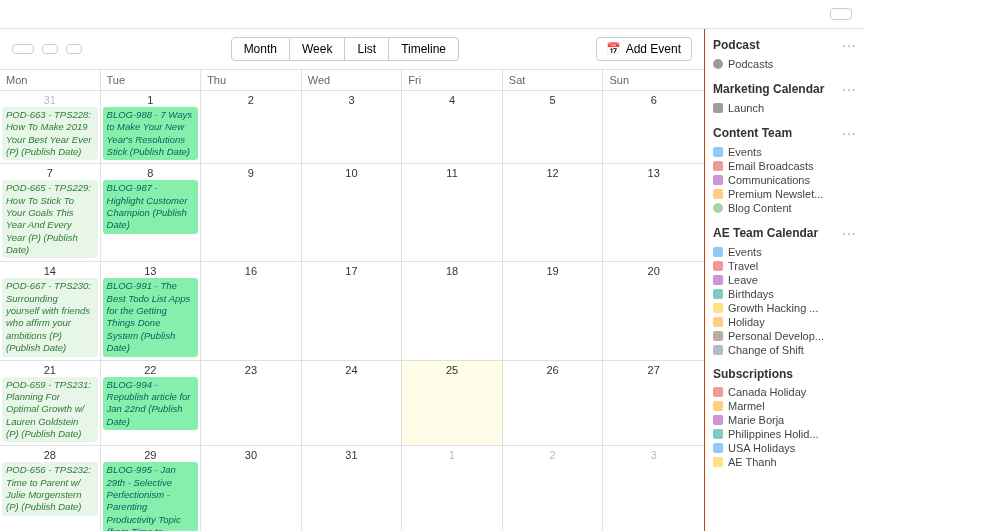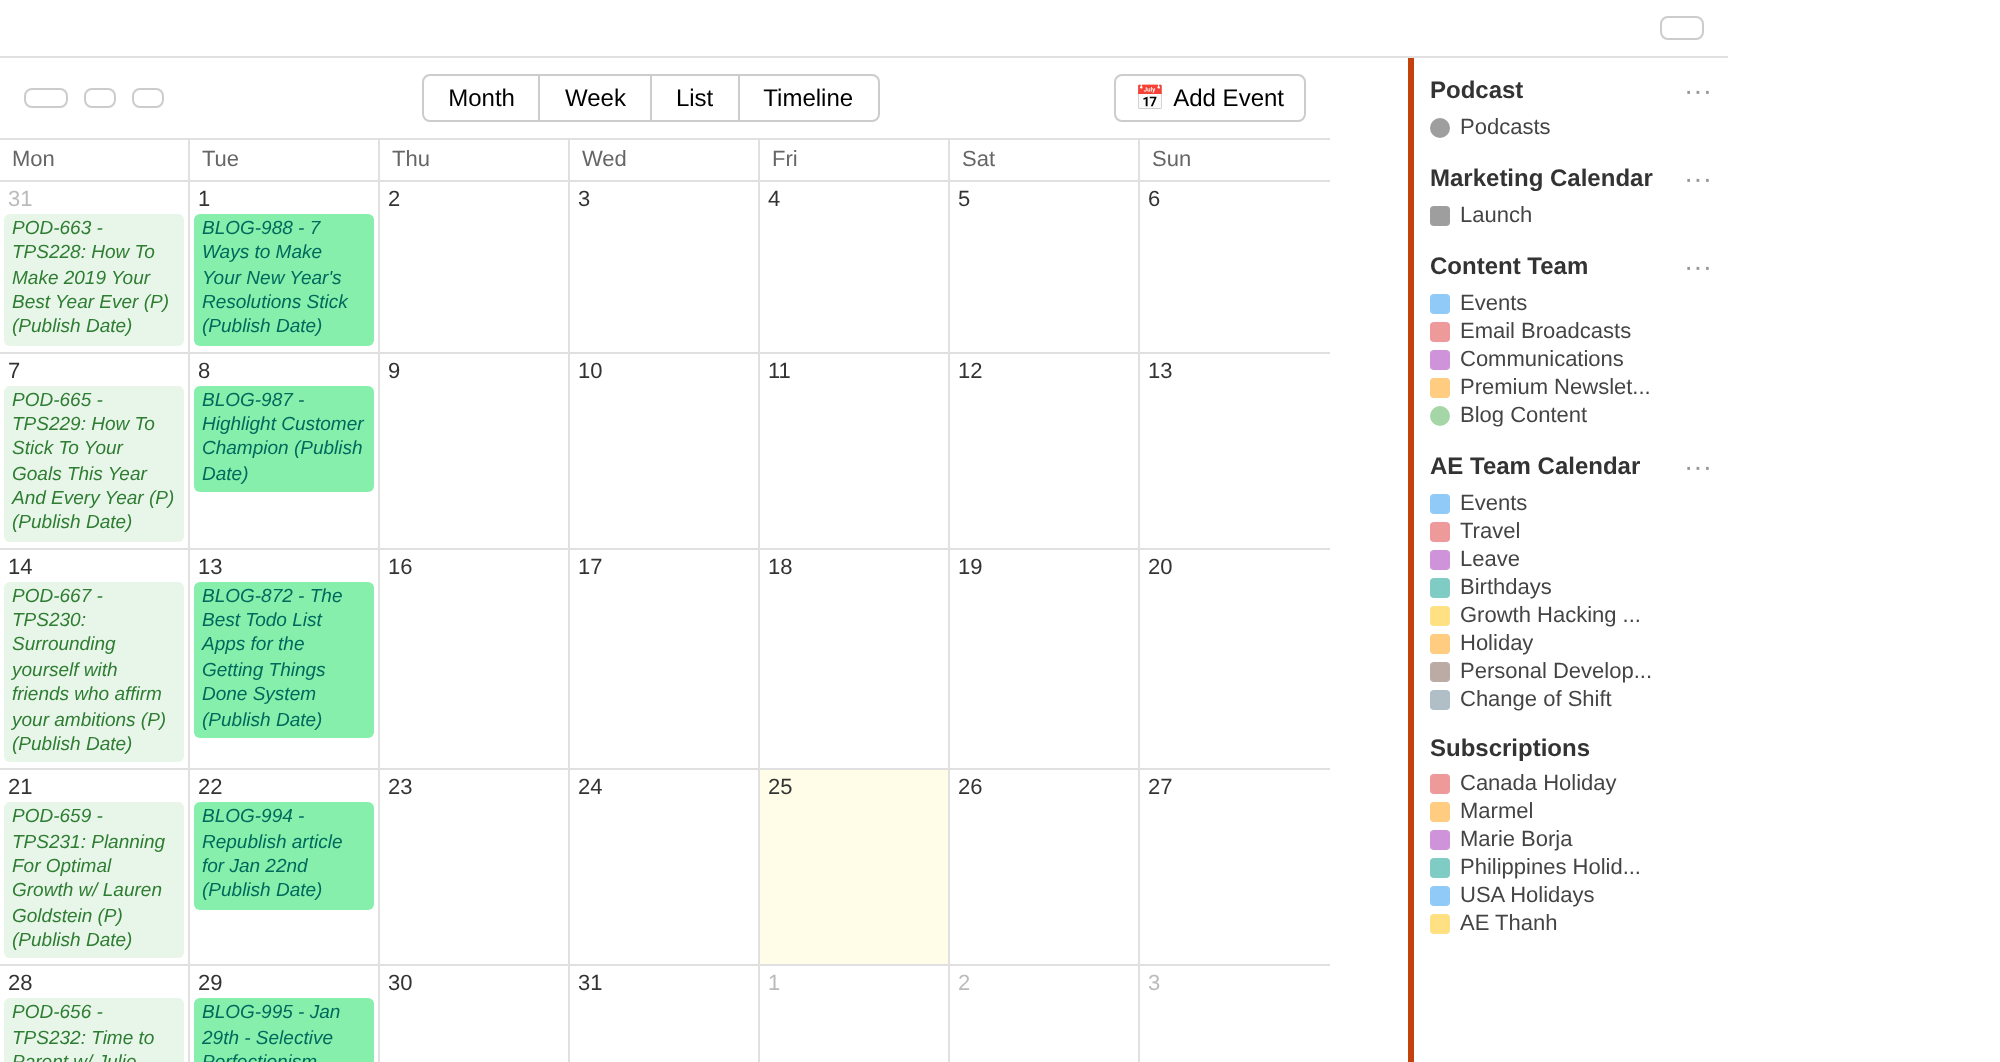--- a/index.html
+++ b/index.html
@@ -36,28 +36,28 @@
     
     .weeks-container { flex: 1; display: flex; flex-direction: column; overflow: hidden; }
     .week-row { display: grid; grid-template-columns: repeat(7, 1fr); flex: 1; border-bottom: 1px solid #e0e0e0; }
     .week-row:last-child { border-bottom: none; }
     
     .day-cell { border-right: 1px solid #e0e0e0; padding: 2px; overflow: hidden; position: relative; }
     .day-cell:last-child { border-right: none; }
     .day-cell.other-month .day-num { color: #bbb; }
     .day-cell.highlighted { background: #fffde7; }
     
-    .day-num { font-size: 11px; color: #333; padding: 1px 2px; text-align: left; }
+    .day-num { font-size: 11px; color: #333; padding: 1px 2px; text-align: center; }
     
     .event { border-radius: 3px; padding: 2px 4px; margin-bottom: 1px; font-size: 9.5px; line-height: 1.3; cursor: pointer; font-style: italic; }
     .event-podcast { background: #e8f5e9; color: #2e7d32; }
     .event-green { background: #86efac; color: #00695c; }
     .event-blue { background: #1565c0; color: #fff; }
     
-    .sidebar { width: 160px; border-left: 3px solid #c2410c; padding: 8px; overflow-y: auto; font-size: 12px; margin-left: 39px; }
+    .sidebar { width: 160px; border-left: 1px solid #c2410c; padding: 8px; overflow-y: auto; font-size: 12px; }
     
     .sidebar-section { margin-bottom: 10px; }
     .sidebar-section-header { display: flex; align-items: center; justify-content: space-between; margin-bottom: 4px; }
     .sidebar-section-title { font-weight: 600; font-size: 12px; color: #333; }
     .section-more { color: #999; font-size: 14px; cursor: pointer; }
     
     .sidebar-item { display: flex; align-items: center; gap: 5px; padding: 1px 0; cursor: pointer; }
     .sidebar-item-dot { width: 10px; height: 10px; border-radius: 2px; flex-shrink: 0; }
     .sidebar-item-label { font-size: 11px; color: #444; }
     
@@ -181,21 +181,21 @@
                 <div class="day-num">13</div>
               </div>
             </div>
             <div class="week-row">
               <div class="day-cell">
                 <div class="day-num">14</div>
                 <div class="event event-podcast">POD-667 - TPS230: Surrounding yourself with friends who affirm your ambitions (P) (Publish Date)</div>
               </div>
               <div class="day-cell">
                 <div class="day-num">13</div>
-                <div class="event event-green">BLOG-872 - The Best Todo List Apps for the Getting Things Done System (Publish Date)</div>
+                <div class="event event-green">BLOG-991 - The Best Todo List Apps for the Getting Things Done System (Publish Date)</div>
               </div>
               <div class="day-cell">
                 <div class="day-num">16</div>
               </div>
               <div class="day-cell">
                 <div class="day-num">17</div>
               </div>
               <div class="day-cell">
                 <div class="day-num">18</div>
               </div>

